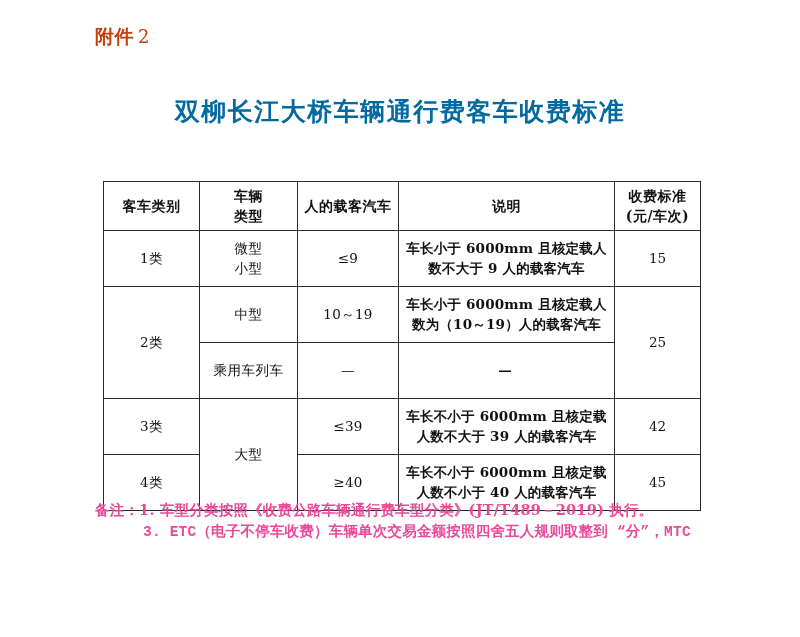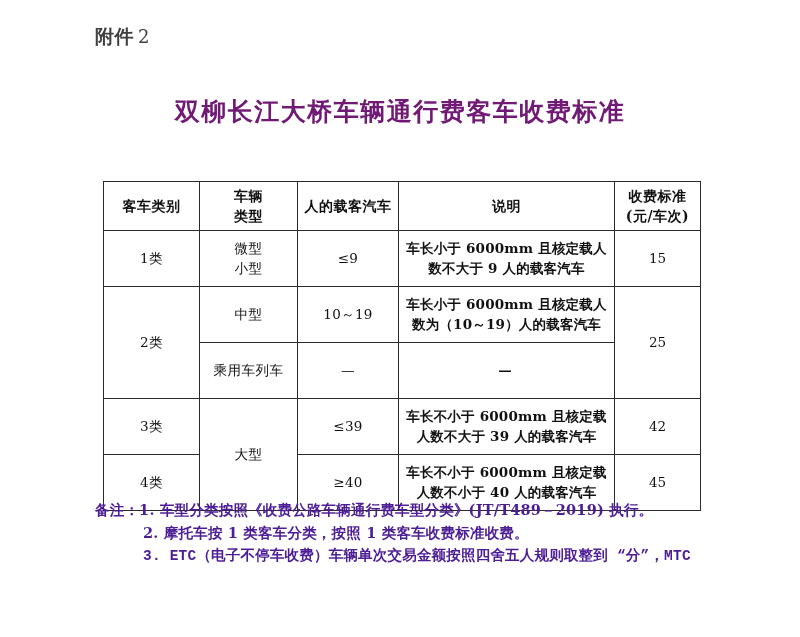--- a/index.html
+++ b/index.html
@@ -27,39 +27,39 @@
 
   
   .attachment-label {
     position: absolute;
     left: 95px;
     top: 24px;
     font-size: 19px;
     font-weight: bold;
     letter-spacing: 0.5px;
     white-space: nowrap;
-    color: #404040;
+    color: #c2410c;
   }
   .attachment-label .num {
     font-weight: normal;
     font-size: 18px;
     padding-left: 4px;
   }
 
   
   .doc-title {
     position: absolute;
     left: 0;
     top: 95px;
     width: 800px;
     text-align: center;
     font-size: 25px;
     font-weight: bold;
     letter-spacing: 1.5px;
-    color: #701a75;
+    color: #0369a1;
     white-space: nowrap;
   }
 
   
   .table-wrap {
     position: absolute;
     left: 103px;
     top: 169px;
     width: 597px;
   }
@@ -125,21 +125,21 @@
   .two-line span { display: block; }
 
   
   .notes {
     position: absolute;
     left: 95px;
     top: 498px;
     width: 640px;
     font-size: 14.5px;
     font-weight: bold;
-    color: #4c1d95;
+    color: #ec4899;
     line-height: 1.62;
     letter-spacing: 0.2px;
   }
   .note-line {
     white-space: nowrap;
   }
   .note-line.first {
     text-indent: 0;
   }
   .note-line.indent1 {
@@ -238,17 +238,16 @@
             <span>人数不小于 40 人的载客汽车</span>
           </td>
           <td class="fee-cell">45</td>
         </tr>
       </tbody>
     </table>
   </div>
 
   <div class="notes">
     <div class="note-line first"><span>备注：</span><span>1. 车型分类按照《收费公路车辆通行费车型分类》(JT/T489－2019) 执行。</span></div>
-    <div class="note-line indent1">2. 摩托车按 1 类客车分类，按照 1 类客车收费标准收费。</div>
     <div class="note-line indent2">3. ETC（电子不停车收费）车辆单次交易金额按照四舍五人规则取整到 “分”，MTC</div>
   </div>
 
 </div>
 
 </body></html>

